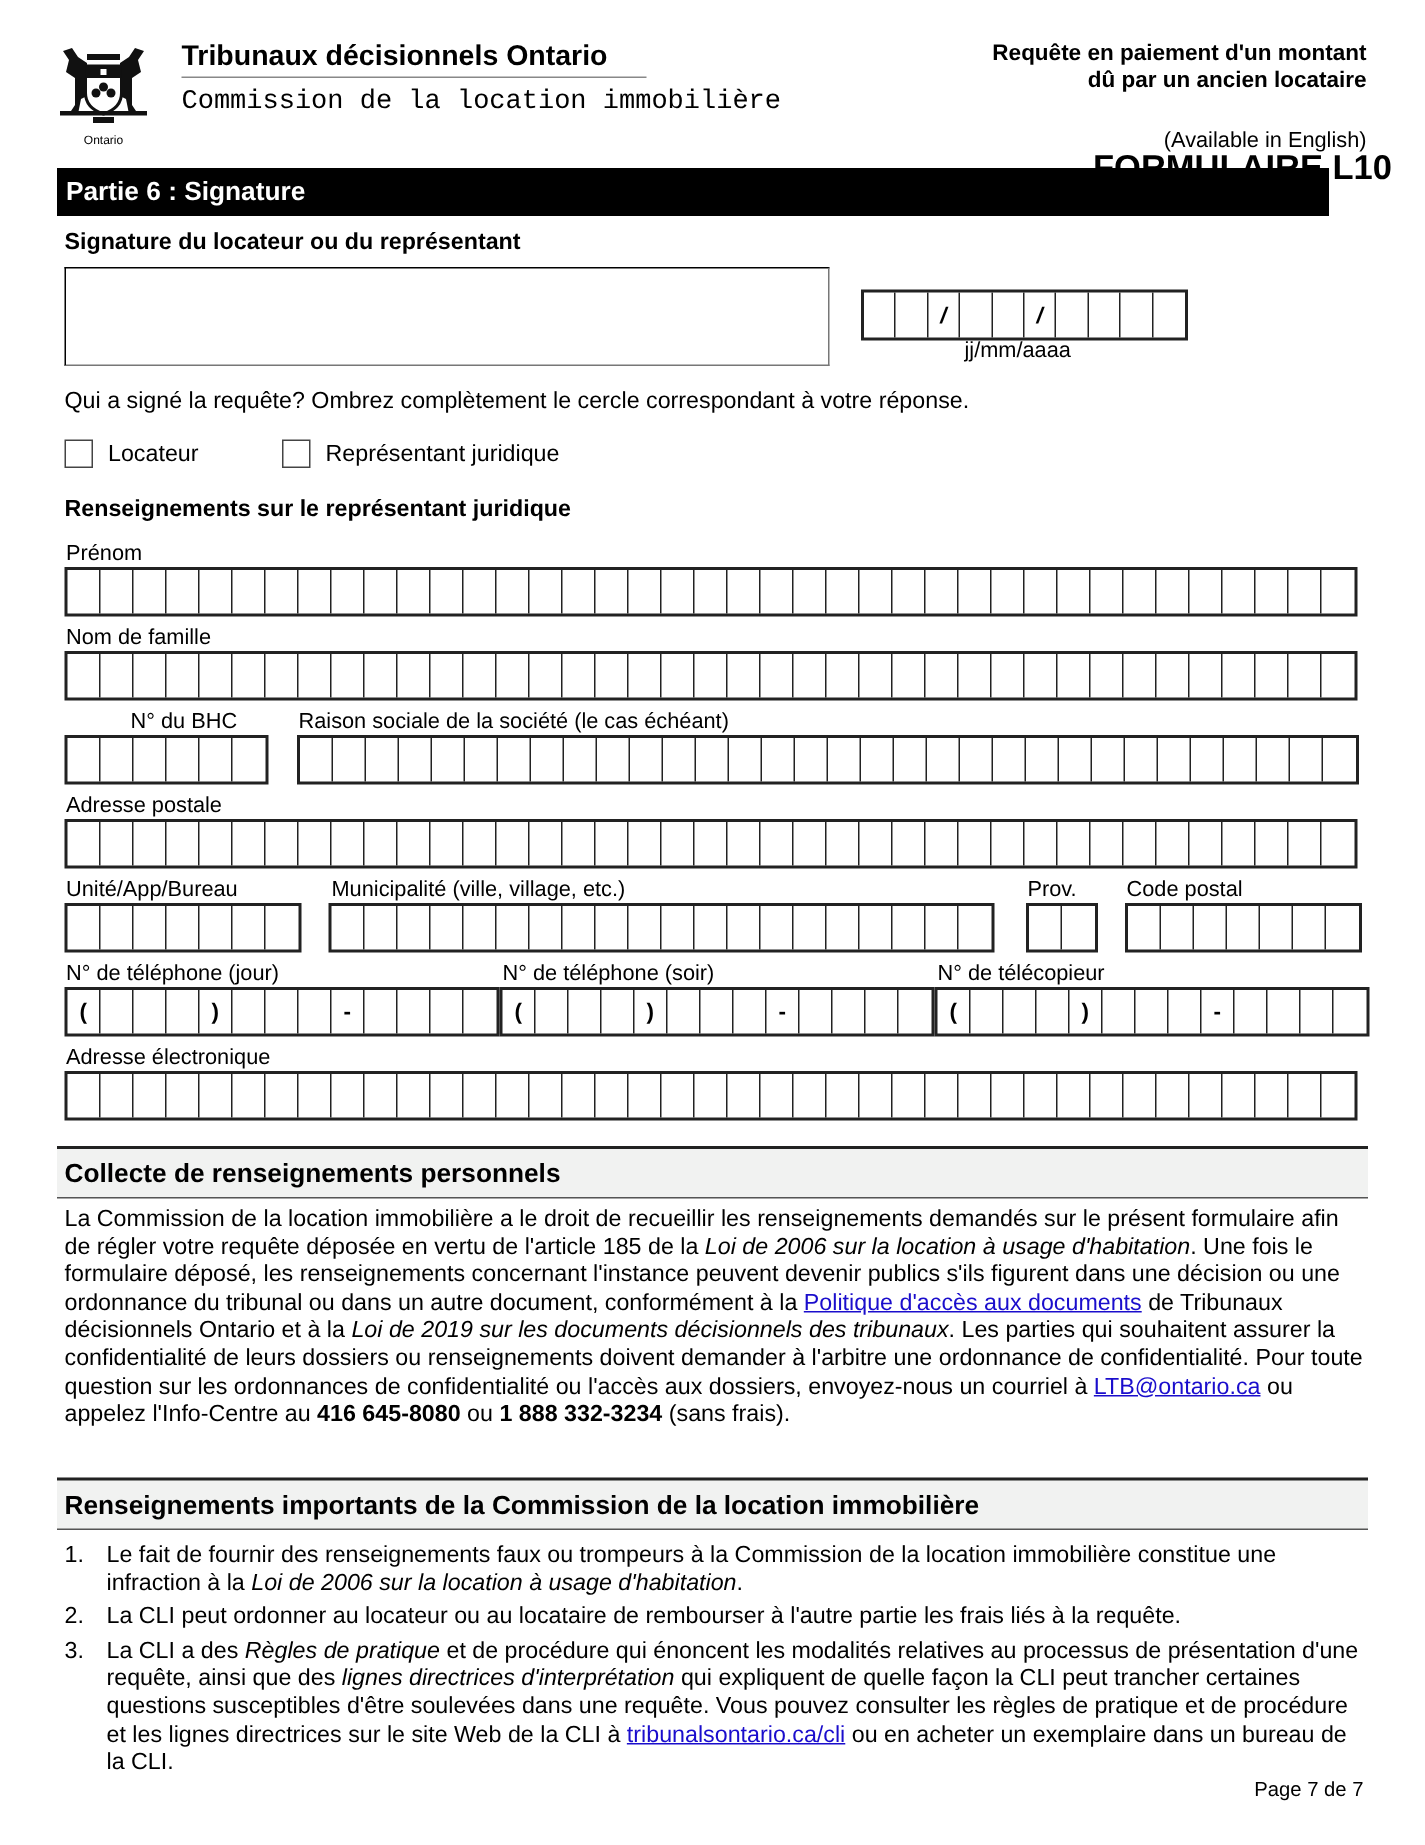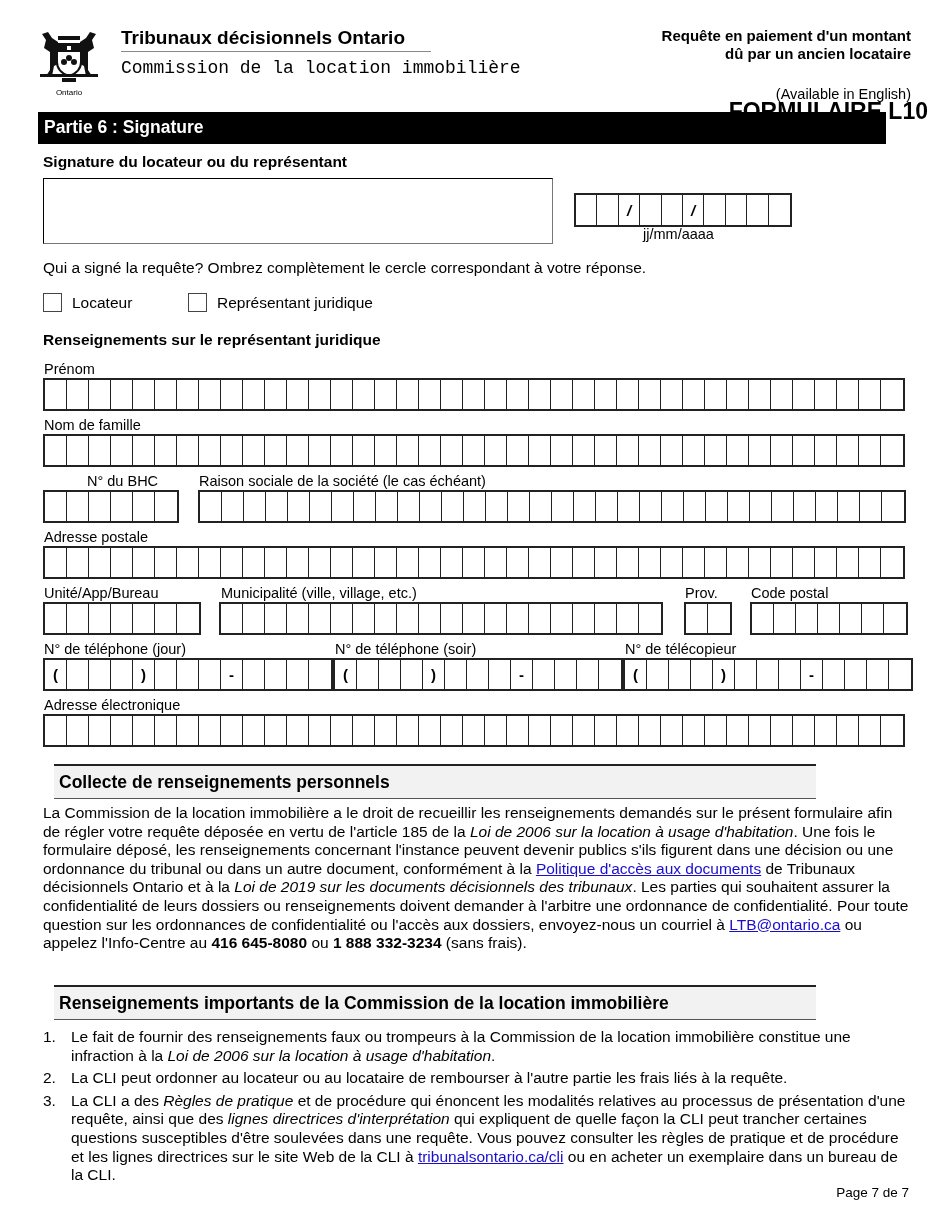--- a/index.html
+++ b/index.html
@@ -23,21 +23,21 @@
 
   .sig-box { left: 43px; top: 178px; width: 510px; height: 66px; border: 1px solid #000; border-right-color:#777; border-bottom-color:#777; }
 
   .cells { display: flex; border: 2px solid #222; border-right-width: 2px; }
   .cell { width: 22px; height: 29px; border-right: 1px solid #222; display: flex; align-items: center; justify-content: center; font-weight: bold; font-size: 15px; }
   .cell:last-child { border-right: none; }
   .cells.date .cell { height: 30px; width: 21.4px; font-style: italic; }
 
   .chk { width: 19px; height: 19px; border: 1px solid #444; display: inline-block; }
 
-  .sec-hdr { left: 54px; width: 762px; height: 35px; background: #f1f2f1; border-top: 2px solid #222; border-bottom: 1px solid #555; font-size: 17.5px; font-weight: bold; padding: 6px 0 0 5px; }
+  .sec-hdr { left: 38px; width: 874px; height: 35px; background: #f1f2f1; border-top: 2px solid #222; border-bottom: 1px solid #555; font-size: 17.5px; font-weight: bold; padding: 6px 0 0 5px; }
 
   .para { left: 43px; width: 870px; font-size: 15.5px; line-height: 18.6px; }
   .para a, .list a { color: #1a0dcc; text-decoration: underline; }
   .list { left: 43px; width: 870px; font-size: 15.5px; line-height: 18.6px; }
   .list li { list-style: none; display: flex; margin-bottom: 4px; }
   .list .num { width: 28px; flex: none; }
   .page-num { right: 41px; top: 1185px; font-size: 13.5px; }
 </style>
 </head>
 <body>

